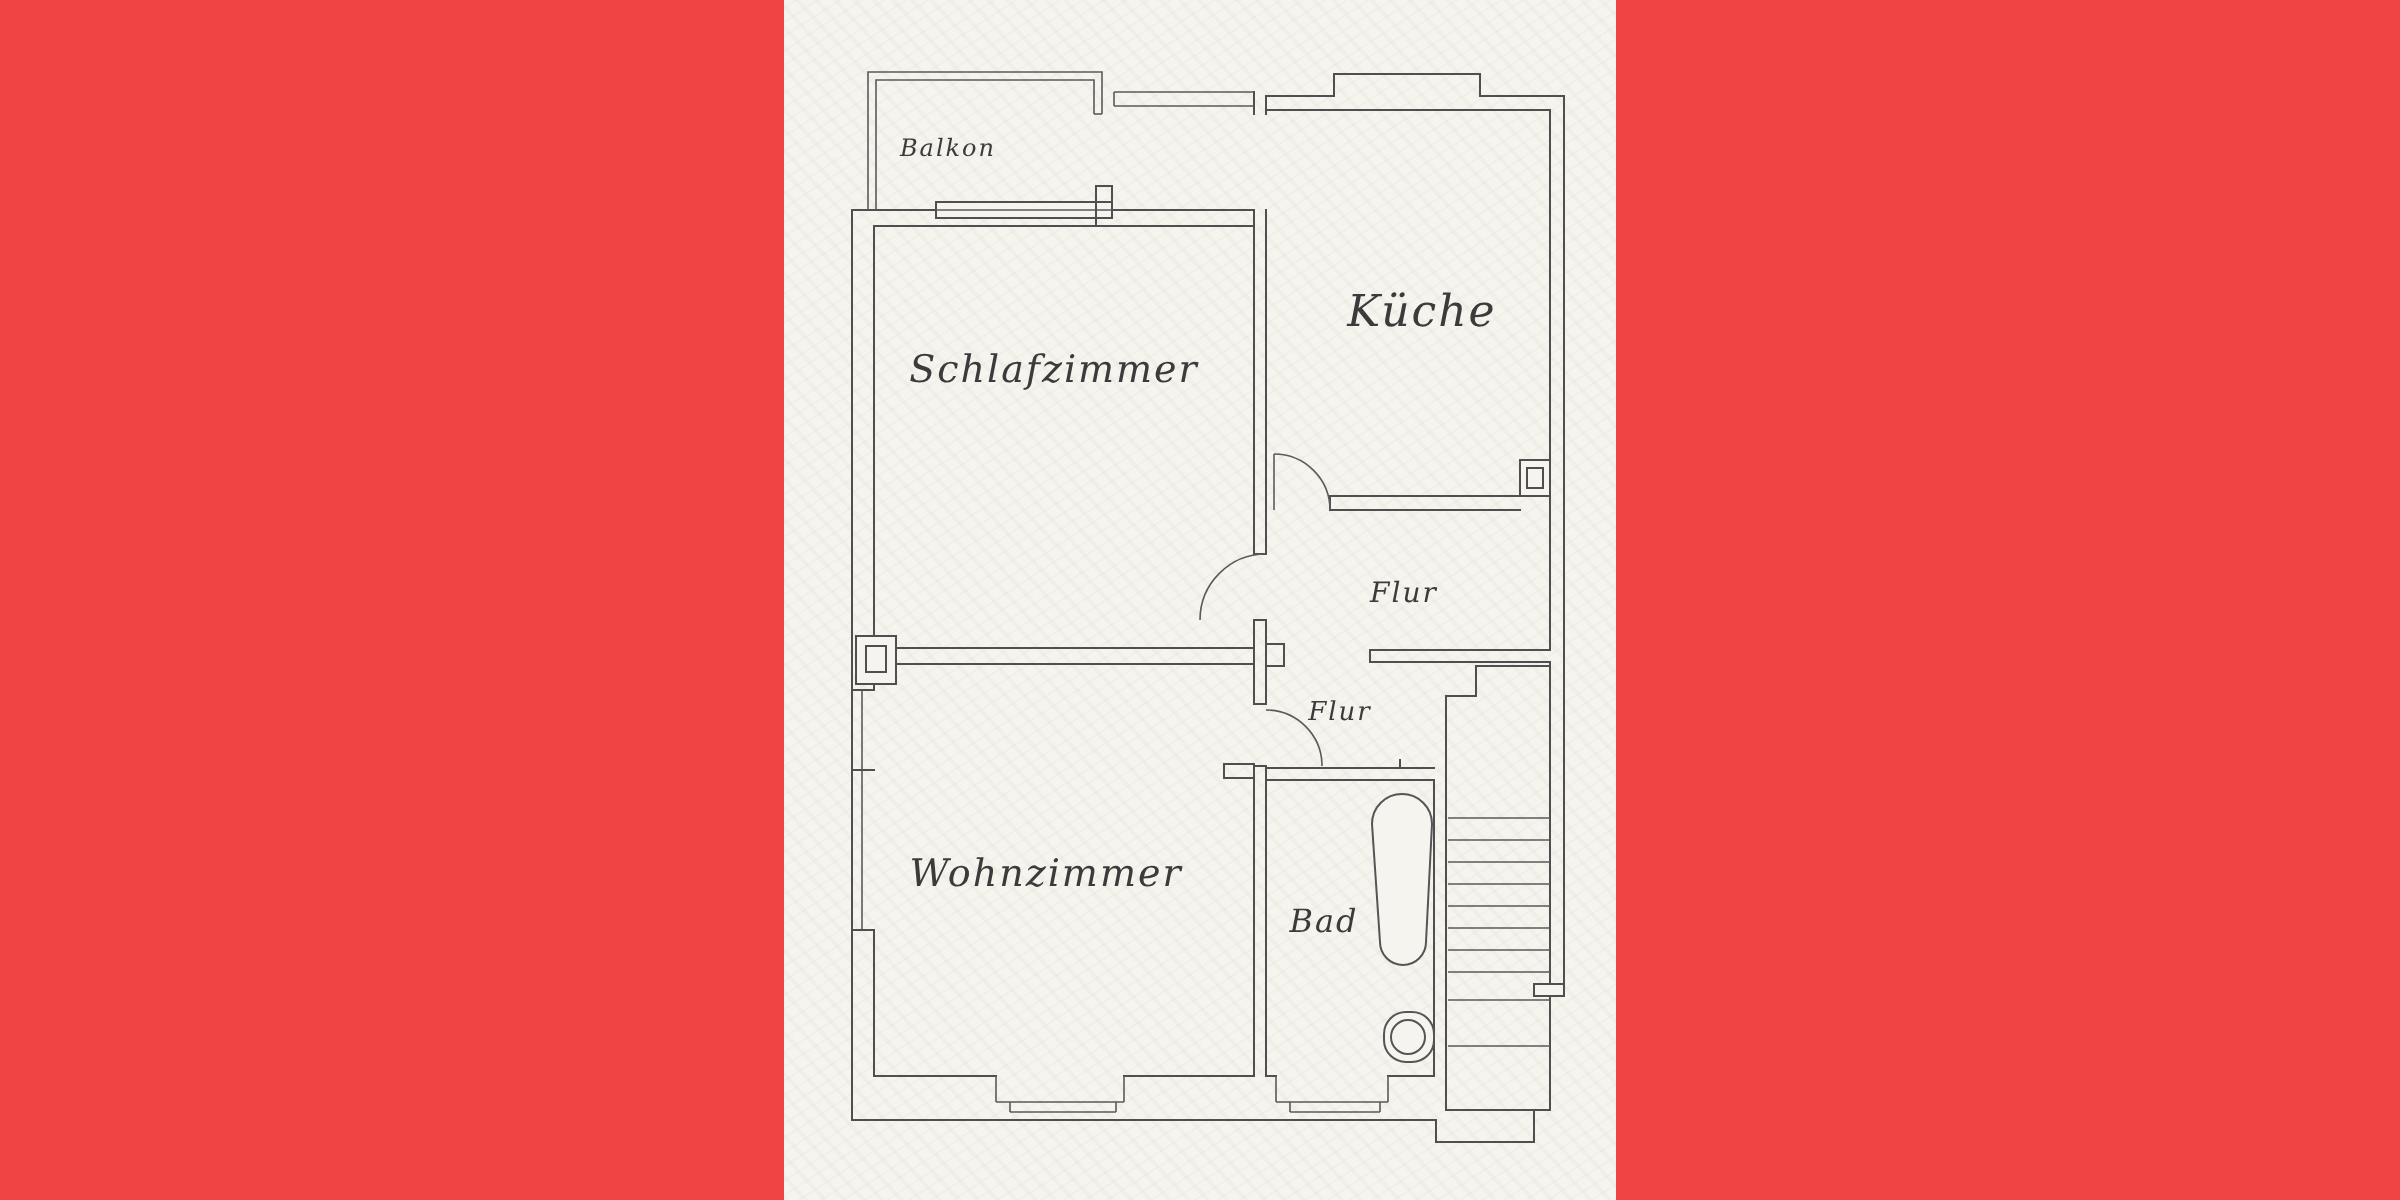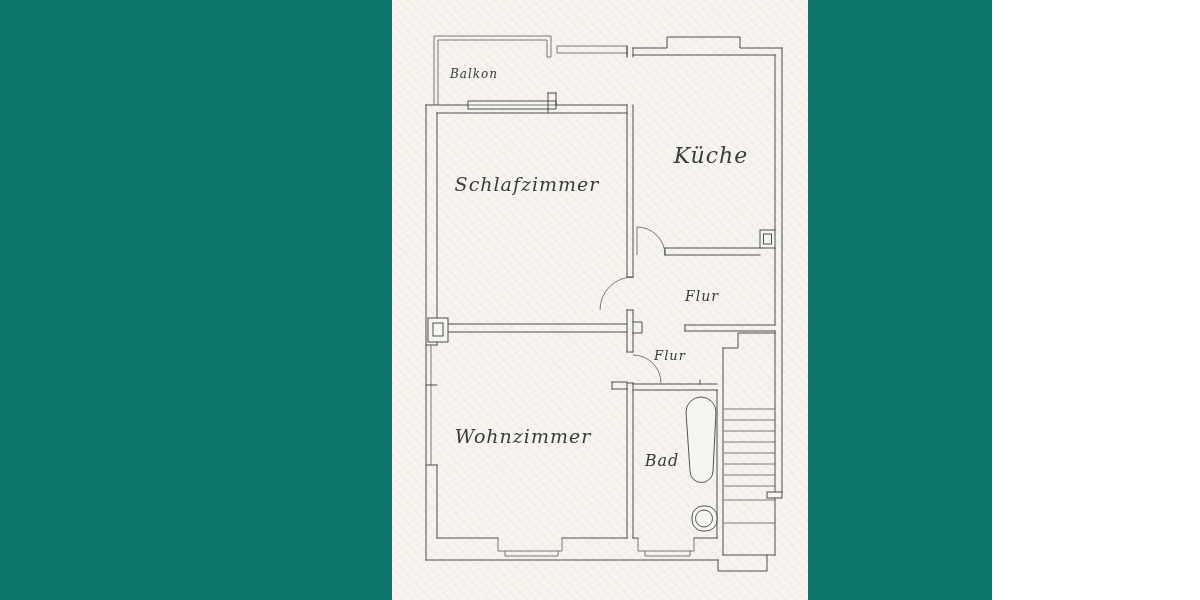--- a/index.html
+++ b/index.html
@@ -1,16 +1,16 @@
 <!DOCTYPE html>
 <html><head>
 <meta charset="utf-8">
 <style>
   html,body{margin:0;padding:0;background:#ffffff;}
-  .stage{position:relative;width:992px;height:600px;background:#0f766e;overflow:hidden;
+  .stage{position:relative;width:1200px;height:600px;background:#ef4444;overflow:hidden;
          font-family:"DejaVu Serif", serif;}
   .page{position:absolute;left:392px;top:0;width:416px;height:600px;
         background:#f6f4ee;
         background-image:
           repeating-linear-gradient(47deg, rgba(220,215,200,.18) 0 2px, rgba(255,255,255,0) 2px 7px),
           repeating-linear-gradient(-33deg, rgba(210,205,190,.12) 0 1px, rgba(255,255,255,0) 1px 6px);}
   svg{position:absolute;left:0;top:0;}
   .wall{stroke:#4f4f4f;stroke-width:1;fill:none;stroke-linecap:square;}
   .thin{stroke:#5a5a5a;stroke-width:0.8;fill:none;}
   .fixture{stroke:#555;stroke-width:1;fill:#f6f4ee;}

